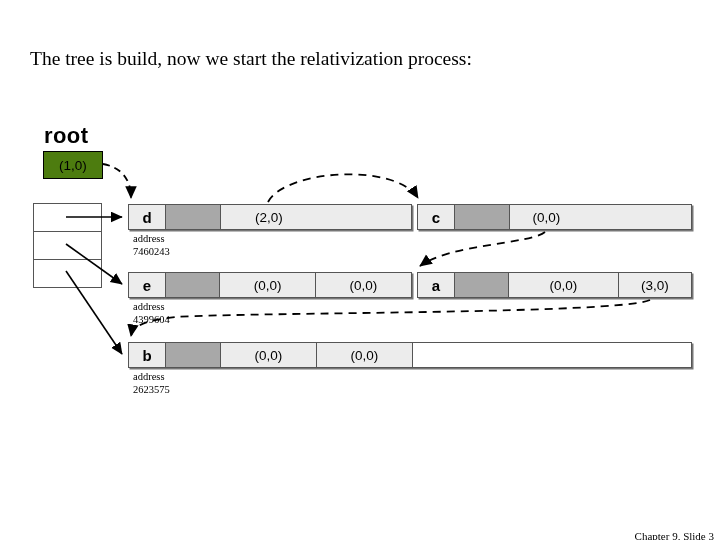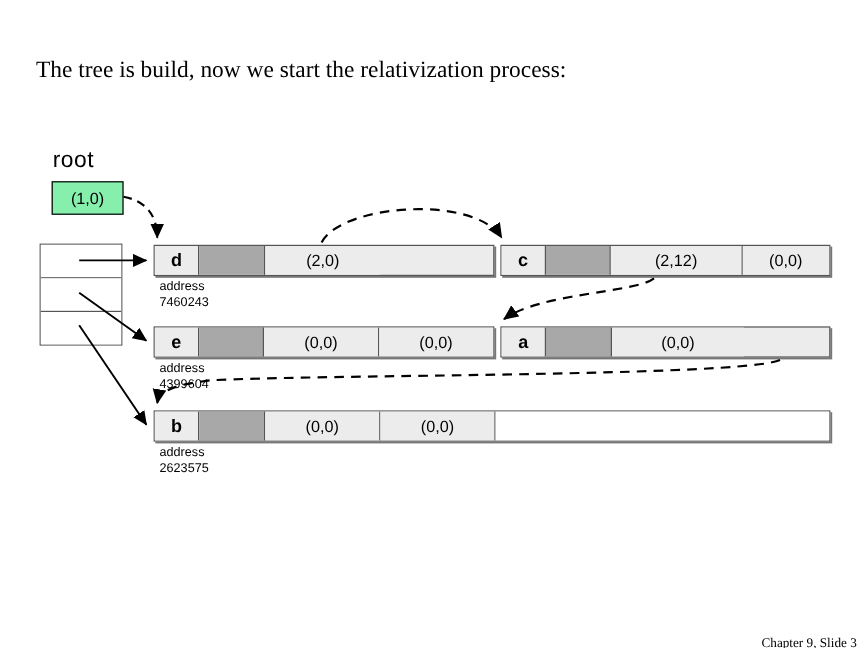--- a/index.html
+++ b/index.html
@@ -24,25 +24,25 @@
     font-size:11px;color:#000;white-space:nowrap;
   }
 
   
   .arrows{position:absolute;left:0;top:0;width:720px;height:540px;pointer-events:none;}
 
   
   .root-label{
     position:absolute;left:44px;top:111px;
     font-family:"Liberation Sans", sans-serif;
-    font-weight:normal;font-size:19px;color:#000;letter-spacing:.4px;
+    font-weight:bold;font-size:22px;color:#000;letter-spacing:.4px;
   }
   .root-box{
     position:absolute;left:43px;top:139px;width:58px;height:26px;
-    border:1.6px solid #000;background:#86efac;
+    border:1.6px solid #000;background:#4d7c0f;
     display:flex;align-items:center;justify-content:center;
     font-family:"Liberation Sans", sans-serif;font-size:13.5px;color:#000;
   }
 
   
   .ptr-table{
     position:absolute;left:33px;top:191px;width:67px;
     border:1.6px solid #555;background:#fff;
   }
   .ptr-cell{
@@ -70,21 +70,21 @@
   }
   .cell:last-child{border-right:none;}
   .cell.name{font-weight:bold;font-size:15px;width:37px;}
   .cell.gray{background:#a8a8a8;width:55px;}
   .cell.val{width:96px;}
   .cell.blank{background:#ffffff;border-right:none;flex:1;}
 
   
   .addr{
     position:absolute;
-    font-family:Liberation Sans, sans-serif;
+    font-family:Liberation Serif, serif;
     font-size:10.5px;color:#000;line-height:12.5px;
     white-space:nowrap;
   }
 </style>
 </head>
 <body>
 
 <div class="slide">
 
   <div class="title">The tree is build, now we start the relativization process:</div>
@@ -104,39 +104,39 @@
     <div class="cell val">(2,0)</div>
   </div>
   <div class="addr" style="left:133px;top:221px;">
     <div>address</div>
     <div>7460243</div>
   </div>
 
   <div class="node" style="left:417px;top:192px;width:275px;height:26px;">
     <div class="cell name">c</div>
     <div class="cell gray"></div>
-    <div class="cell val" style="width:110px;">(2,12)</div>
     <div class="cell val" style="width:73px;">(0,0)</div>
   </div>
 
   <div class="node" style="left:128px;top:260px;width:284px;height:26px;">
     <div class="cell name">e</div>
     <div class="cell gray"></div>
     <div class="cell val">(0,0)</div>
     <div class="cell val">(0,0)</div>
   </div>
   <div class="addr" style="left:133px;top:289px;">
     <div>address</div>
     <div>4399604</div>
   </div>
 
   <div class="node" style="left:417px;top:260px;width:275px;height:26px;">
     <div class="cell name">a</div>
     <div class="cell gray"></div>
     <div class="cell val" style="width:110px;">(0,0)</div>
+    <div class="cell val" style="width:73px;">(3,0)</div>
   </div>
 
   <div class="node plain" style="left:128px;top:330px;width:564px;height:26px;">
     <div class="cell name">b</div>
     <div class="cell gray"></div>
     <div class="cell val">(0,0)</div>
     <div class="cell val">(0,0)</div>
     <div class="cell blank"></div>
   </div>
   <div class="addr" style="left:133px;top:359px;">

